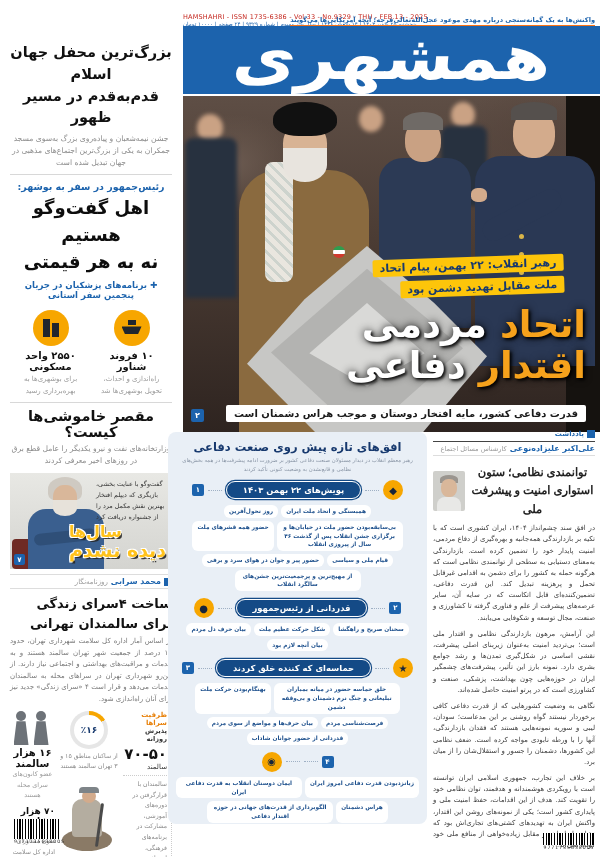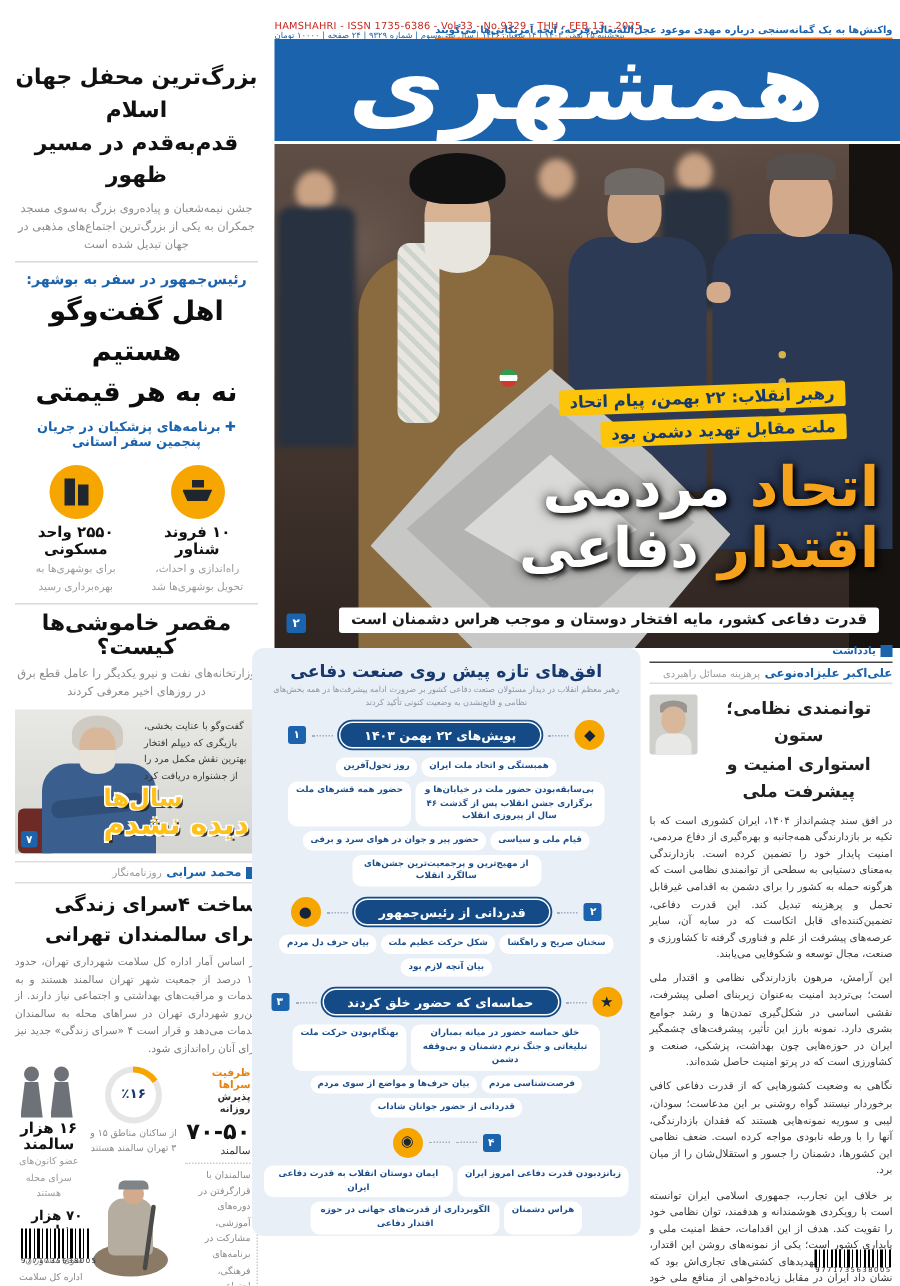--- a/index.html
+++ b/index.html
@@ -133,21 +133,21 @@
   .ig-chips{display:flex;flex-wrap:wrap;justify-content:center;gap:3px;margin-top:5px;}
   .ig-chip{background:#fff;color:#1c4f8c;font-size:5.8px;font-weight:bold;border-radius:6px;padding:2px 5px;line-height:1.5;text-align:center;max-width:116px;}
   
   #opinion{position:absolute;top:430px;left:433px;width:162px;}
   .op-label-row{display:flex;align-items:center;justify-content:flex-start;gap:3px;}
   .op-label{color:#1c63ad;font-size:7px;font-weight:bold;}
   .op-rule{border:0;border-top:1.5px solid #444;margin:3px 0 2px;}
   .op-name-row{display:flex;gap:3px;align-items:baseline;border-bottom:1px solid #ddd;padding-bottom:2px;}
   .op-name{color:#1c63ad;font-size:8px;font-weight:bold;}
   .op-role{color:#999;font-size:6.6px;}
-  .op-head{display:flex;gap:5px;margin-top:7px;align-items:flex-start;}
+  .op-head{display:flex;gap:5px;margin-top:7px;align-items:center;font-family:Liberation Serif, serif;}
   .op-title{font-size:11.5px;font-weight:bold;color:#222;line-height:1.6;text-align:center;flex:1;}
   .op-photo{width:32px;height:40px;flex:none;background:#cfcfcb;border-radius:2px;position:relative;overflow:hidden;}
   .op-photo .f{position:absolute;left:8px;top:8px;width:16px;height:18px;border-radius:45%;background:#d9b79a;}
   .op-photo .h{position:absolute;left:7px;top:4px;width:18px;height:8px;border-radius:50% 50% 0 0;background:#9a958f;}
   .op-photo .s{position:absolute;left:4px;top:26px;width:24px;height:14px;border-radius:8px 8px 0 0;background:#e8e8e6;}
   .op-p{font-size:6.9px;color:#3a3a3a;text-align:justify;line-height:1.62;margin-top:5px;}
 </style>
 </head>
 <body>
 
@@ -355,21 +355,21 @@
       </div>
       <div class="ig-chips">
         <span class="ig-chip">سخنان صریح و راهگشا</span>
         <span class="ig-chip">شکل حرکت عظیم ملت</span>
         <span class="ig-chip">بیان حرف دل مردم</span>
         <span class="ig-chip">بیان آنچه لازم بود</span>
       </div>
       <div class="ig-row">
         <span class="ig-icon">★</span>
         <span class="ig-line"></span>
-        <span class="ig-pill">حماسه‌ای که حضور خلق کردند</span>
+        <span class="ig-pill">حماسه‌ای که کننده خلق کردند</span>
         <span class="ig-line"></span>
         <span class="ig-num">۳</span>
       </div>
       <div class="ig-chips">
         <span class="ig-chip">خلق حماسه حضور در میانه بمباران تبلیغاتی و جنگ نرم دشمنان و بی‌وقفه دشمن</span>
         <span class="ig-chip">بهنگام‌بودن حرکت ملت</span>
         <span class="ig-chip">فرصت‌شناسی مردم</span>
         <span class="ig-chip">بیان حرف‌ها و مواضع از سوی مردم</span>
         <span class="ig-chip">قدردانی از حضور جوانان شاداب</span>
       </div>
@@ -389,21 +389,21 @@
 </div>
 
 <div id="opinion">
   <div class="op-label-row">
     <span class="sq"></span>
     <span class="op-label">یادداشت</span>
   </div>
   <hr class="op-rule">
   <div class="op-name-row">
     <span class="op-name">علی‌اکبر علیزاده‌نوعی</span>
-    <span class="op-role">پرهزینه مسائل راهبردی</span>
+    <span class="op-role">کارشناس مسائل اجتماع</span>
   </div>
   <div class="op-head">
     <div class="op-title">
       <span>توانمندی نظامی؛ ستون</span><br>
       <span>استواری امنیت و پیشرفت ملی</span>
     </div>
     <div class="op-photo">
       <div class="h"></div>
         <div class="f"></div>
         <div class="s"></div>

